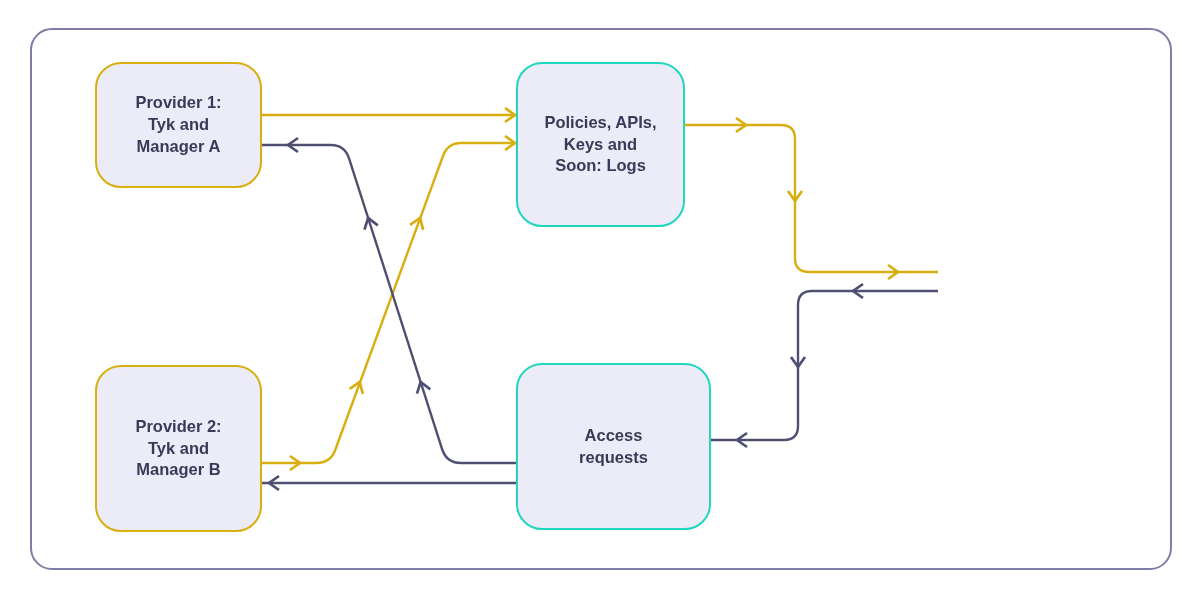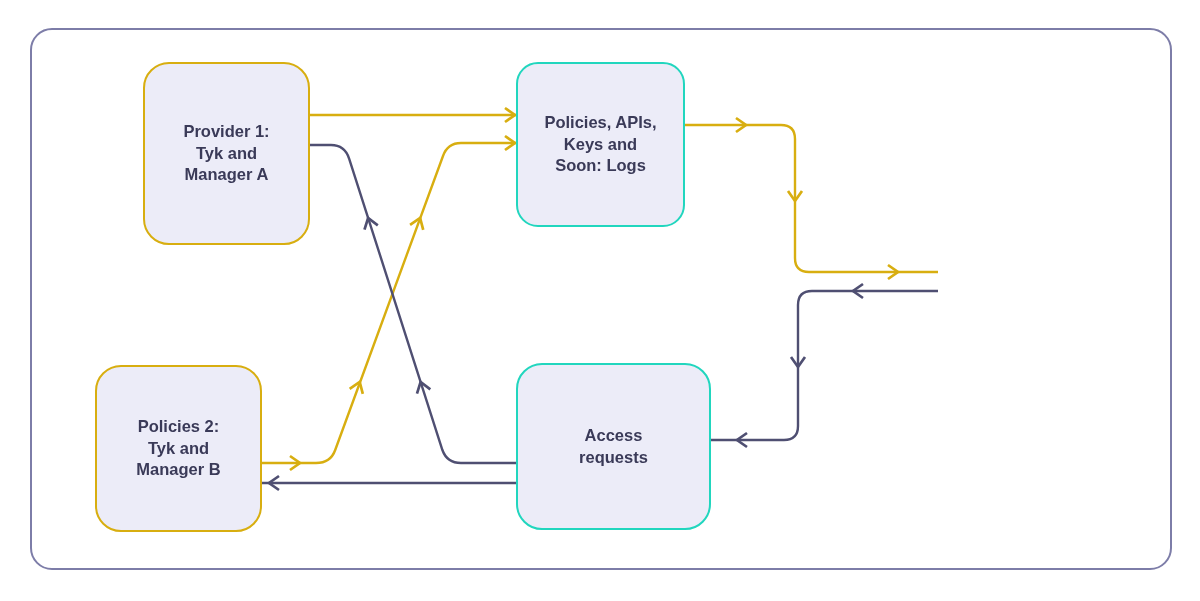--- a/index.html
+++ b/index.html
@@ -22,22 +22,22 @@
     position:absolute;box-sizing:border-box;border-radius:26px;
     background:var(--node-fill,#ececf8);
     display:flex;align-items:center;justify-content:center;text-align:center;
   }
   .node .lbl{
     white-space:pre-line;color:var(--text,#3a3a58);
     font-size:16.5px;line-height:1.33;font-weight:600;
   }
   .b-yellow{border:2px solid var(--yellow,#d8ae10);}
   .b-teal{border:2px solid var(--teal,#21d6be);}
-  #n-provider1{left:95px;top:62px;width:167px;height:183px;margin-left:48px;}
-  #n-policies{left:516px;top:62px;width:169px;height:165px;border-radius:22px;}
+  #n-provider1{left:95px;top:62px;width:167px;height:126px;}
+  #n-policies{left:516px;top:62px;width:169px;height:165px;}
   #n-provider2{left:95px;top:365px;width:167px;height:167px;}
   #n-access{left:516px;top:363px;width:195px;height:167px;}
   #n-portal{left:938px;top:214px;width:168px;height:166px;}
 </style>
 </head>
 <body>
 
 <div class="canvas">
 
   <div class="frame"></div>
@@ -90,21 +90,21 @@
 Manager A</span>
   </div>
 
   <div class="node b-teal" id="n-policies">
     <span class="lbl">Policies, APIs,
 Keys and
 Soon: Logs</span>
   </div>
 
   <div class="node b-yellow" id="n-provider2">
-    <span class="lbl">Policies 2:
+    <span class="lbl">Provider 2:
 Tyk and
 Manager B</span>
   </div>
 
   <div class="node b-teal" id="n-access">
     <span class="lbl">Access
 requests</span>
   </div>
 
 

